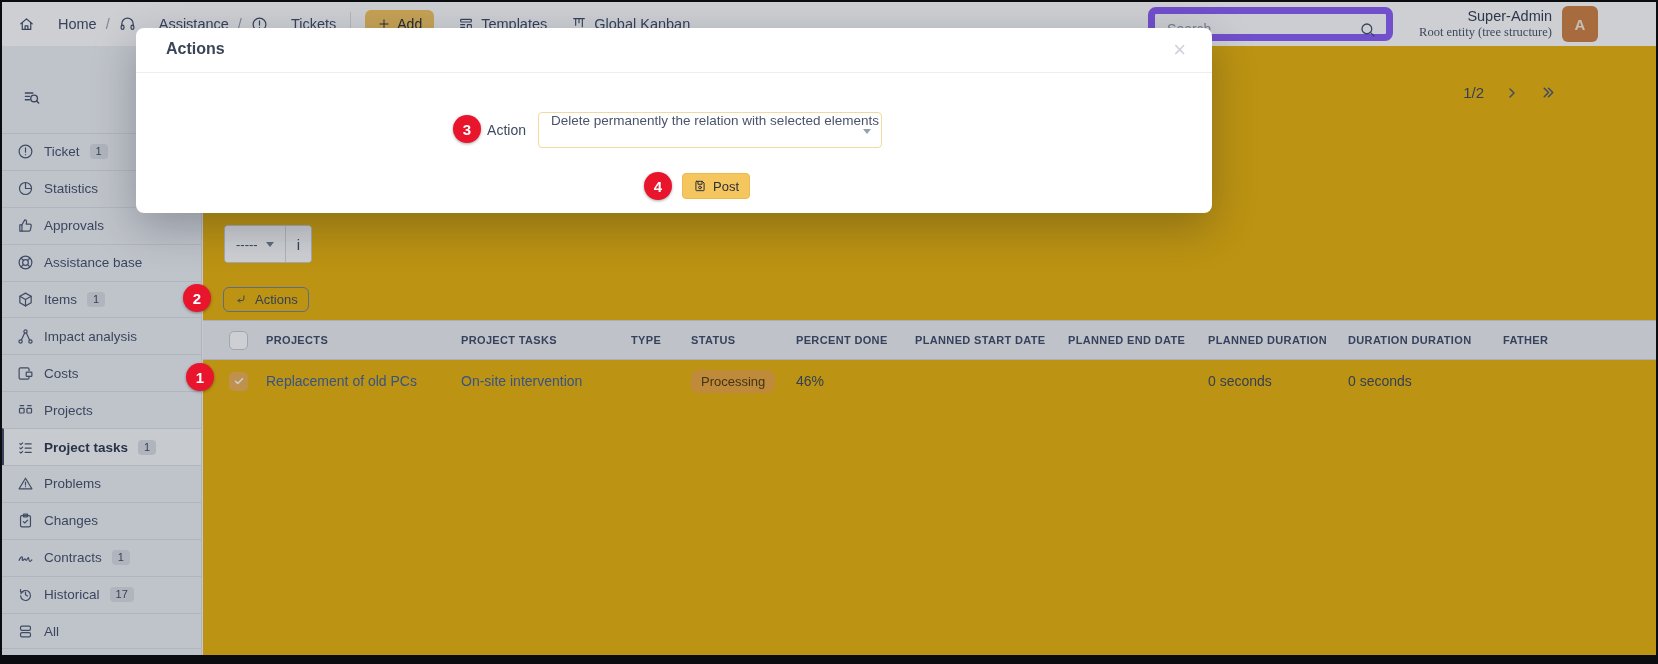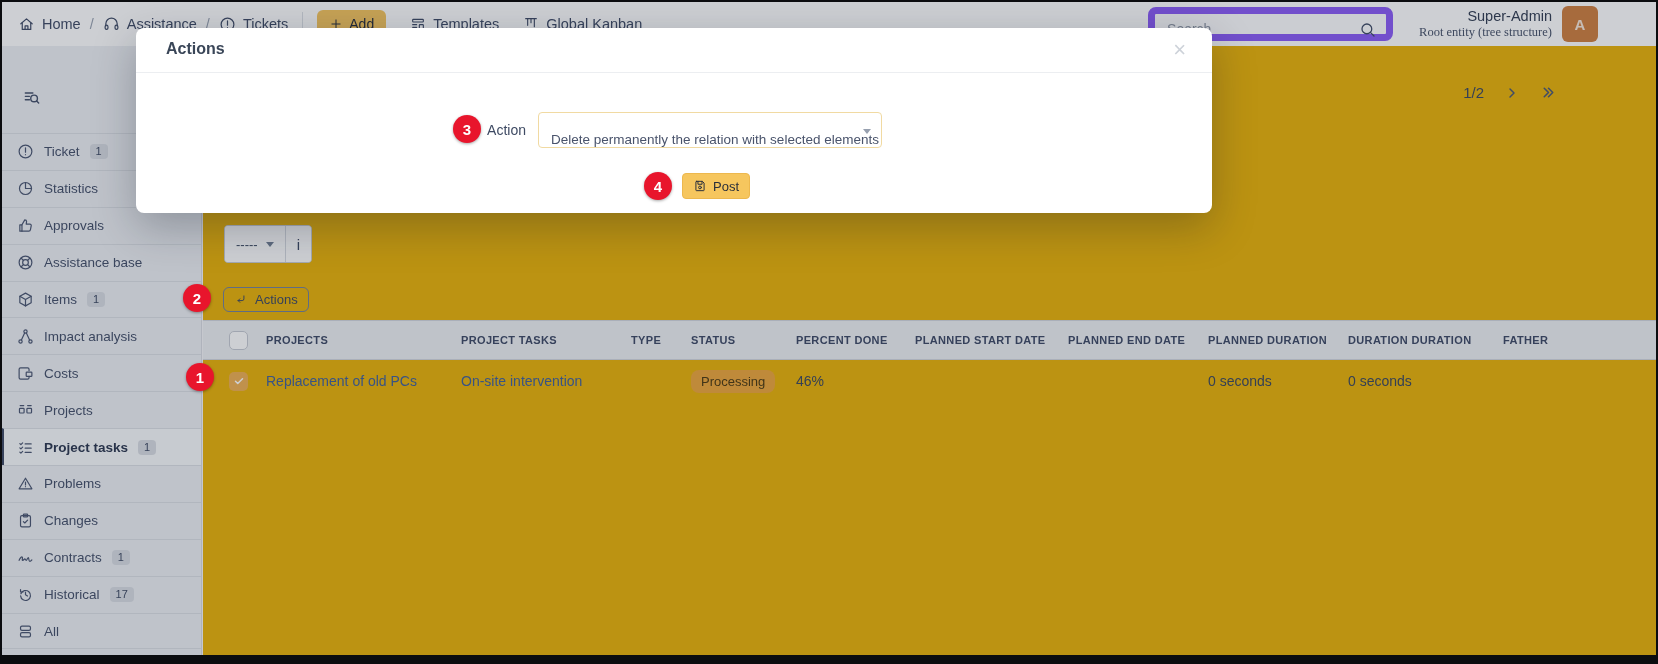--- a/index.html
+++ b/index.html
@@ -6,21 +6,21 @@
   #page { position:relative; width:1658px; height:664px; background:#0b0c0f; overflow:hidden;
           font-family:"Liberation Sans", sans-serif; }
   .screen { position:absolute; left:2px; top:2px; right:2px; bottom:9px; background:#f6f7f9; overflow:hidden; }
 
   .ic { fill:none; stroke:currentColor; stroke-width:1.7; stroke-linecap:round; stroke-linejoin:round; }
 
   
   .topbar { position:absolute; left:0; top:0; right:0; height:44px; background:#ffffff;
             border-bottom:1px solid #e9ebef; display:flex; align-items:center; }
   .crumbs { display:flex; align-items:center; gap:9px; padding-left:16px; color:#3f4b66; font-size:14.5px; }
-  .crumb { display:flex; align-items:center; gap:7px; }
+  .crumb { display:flex; align-items:center; gap:23px; }
   .crumb-sep { color:#9aa3b2; }
   .nav-divider { width:1px; height:24px; background:#dde0e6; margin:0 14px; }
   .add-btn { display:flex; align-items:center; gap:6px; background:#f6c65e; border:none; border-radius:6px;
              height:28px; padding:0 12px; font-size:14px; color:#252b39; font-family:inherit; }
   .nav-link { display:flex; align-items:center; gap:7px; margin-left:24px; color:#3f4b66; font-size:14.5px; }
   .topbar-right { margin-left:auto; display:flex; align-items:center; padding-right:58px; }
   .searchbox { position:relative; width:245px; height:34px; border:7px solid #8b5cf6; border-radius:8px;
                background:#fdfdfe; margin-right:26px; box-sizing:border-box; }
   .searchbox input { border:none; outline:none; background:transparent; width:195px; height:30px;
                      padding:0 0 0 12px; font-size:14px; color:#3a4558; font-family:inherit; }
@@ -84,21 +84,21 @@
   .backdrop { position:absolute; inset:0; background:rgba(28,37,55,.22); z-index:50; }
   .modal { position:absolute; left:134px; top:26px; width:1076px; height:185px; background:#fff;
            border-radius:8px; box-shadow:0 14px 44px rgba(15,20,35,.28); z-index:60; }
   .modal-header { position:relative; height:44px; border-bottom:1px solid #eceef1; }
   .modal-title { position:absolute; left:30px; top:12px; font-size:16px; font-weight:bold; color:#3a4658; }
   .modal-close { position:absolute; right:20px; top:6px; font-size:22px; color:#cdd2d9; background:none;
                  border:none; font-family:inherit; line-height:1.4; }
   .action-label { position:absolute; left:330px; top:84px; width:60px; line-height:36px; text-align:right;
                   font-size:14px; color:#3e4a63; }
   .action-select { position:absolute; left:402px; top:84px; width:344px; height:36px; border:1px solid #f1daa2;
-                   border-radius:4px; background:#fff; box-sizing:border-box; display:flex; align-items:flex-end;
+                   border-radius:4px; background:#fff; box-sizing:border-box; display:flex; align-items:flex-start;
                    padding:0 26px 0 12px; font-size:13.5px; color:#49536b; white-space:nowrap; }
   .action-select .caret { position:absolute; right:10px; top:16px; border-top-color:#97a0af; }
   .post-btn { position:absolute; left:546px; top:145px; height:26px; display:flex; align-items:center; gap:6px;
               padding:0 10px; background:#f6c65e; border:1px solid #edb84e; border-radius:4px; font-size:13px;
               color:#2a2f3b; font-family:inherit; }
 
   
   .ann { position:absolute; width:28px; height:28px; border-radius:50%; background:#e8152c; color:#fff;
          font-size:15px; font-weight:bold; display:flex; align-items:center; justify-content:center;
          z-index:70; box-shadow:0 1px 3px rgba(0,0,0,.35); }

